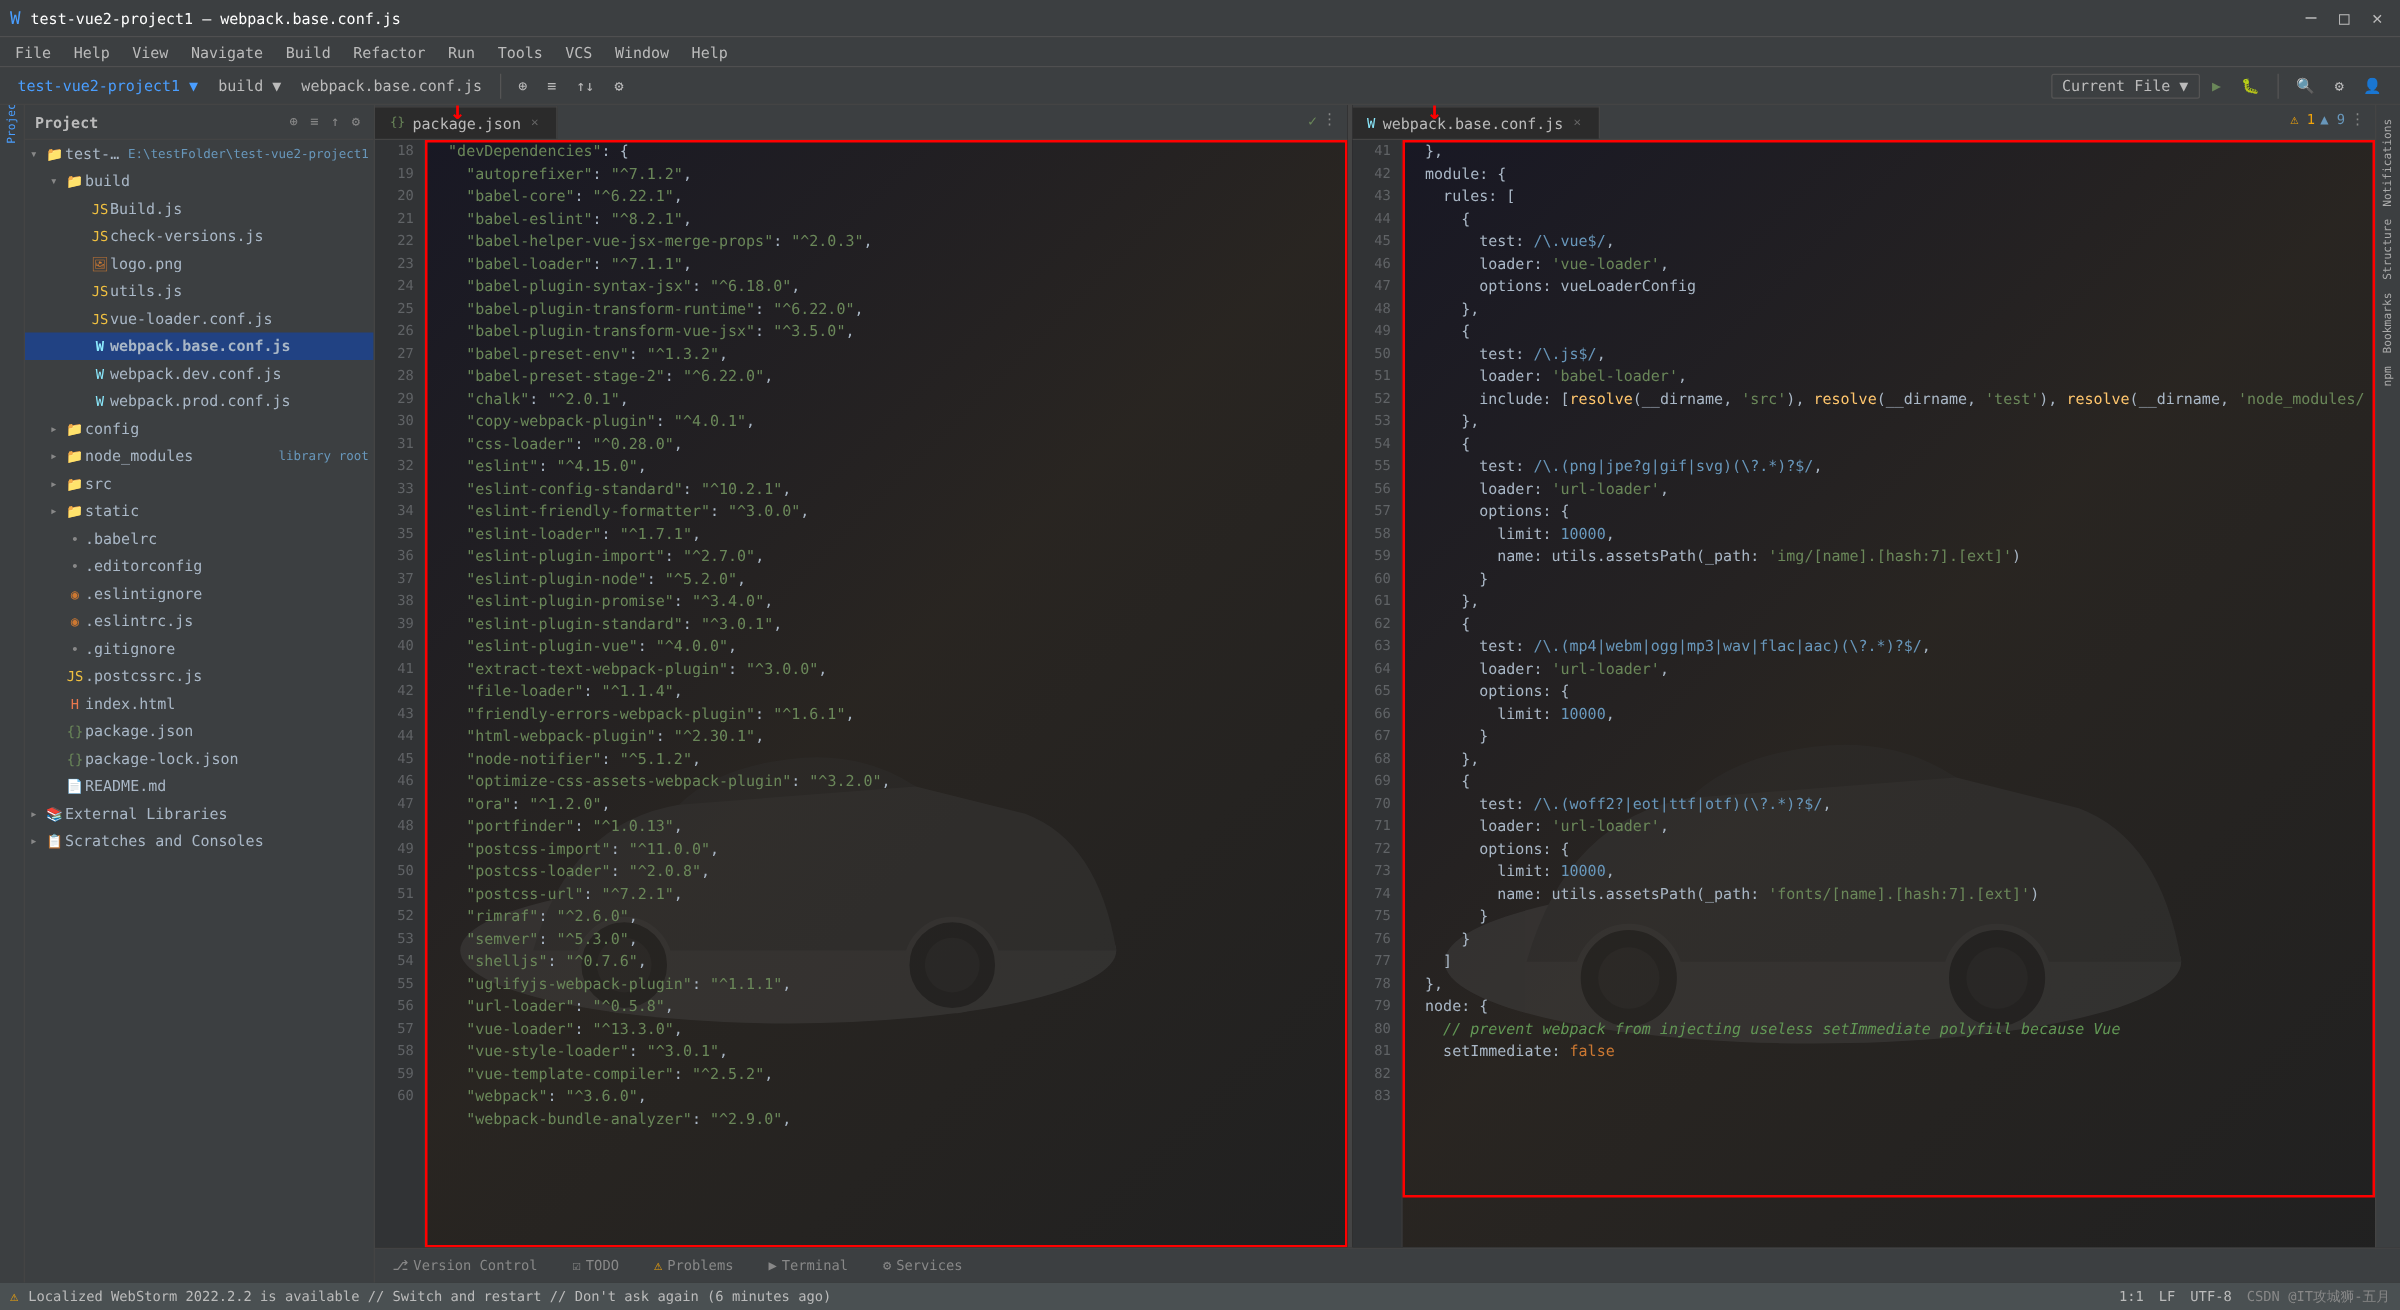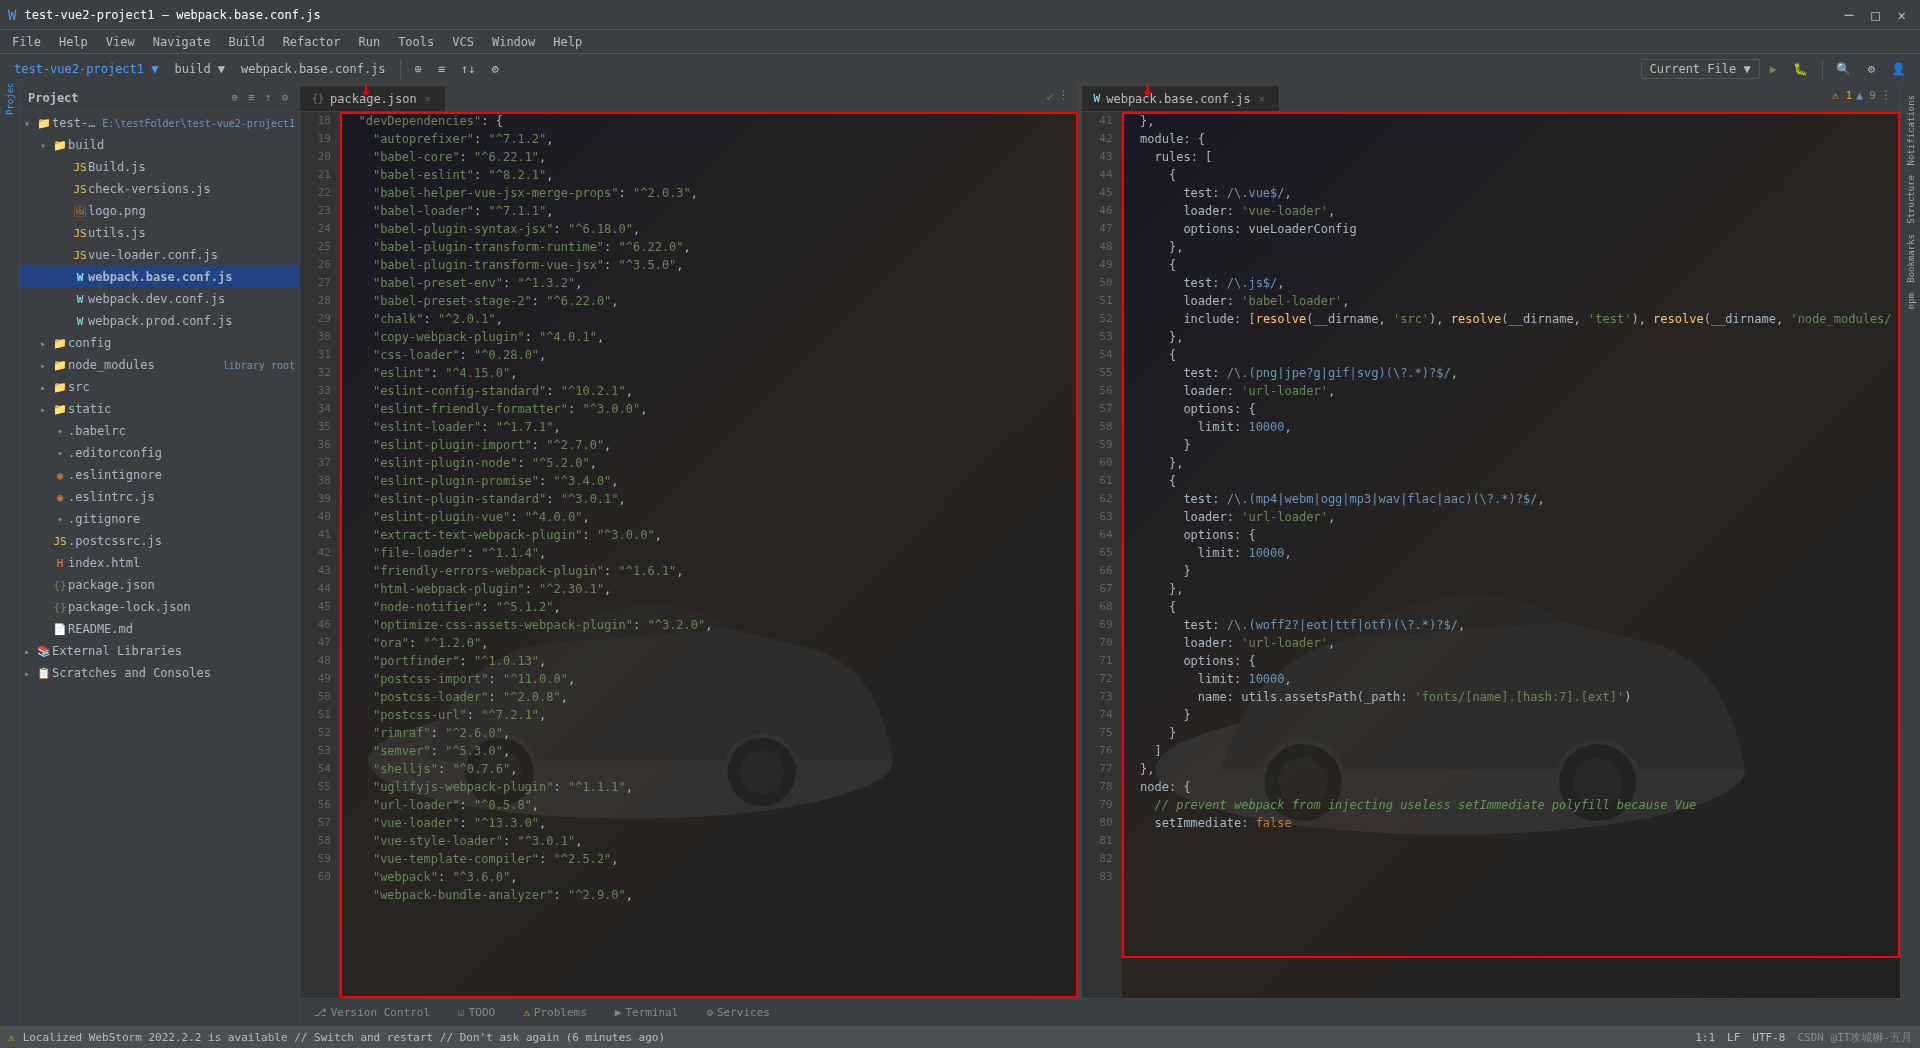--- a/index.html
+++ b/index.html
@@ -811,20 +811,21 @@
             <div class="code-line"><span class="c-white">      {</span></div>
             <div class="code-line"><span class="c-white">        </span><span class="c-id">test</span><span class="c-white">: </span><span class="c-num">/\.js$/</span><span class="c-white">,</span></div>
             <div class="code-line"><span class="c-white">        </span><span class="c-id">loader</span><span class="c-white">: </span><span class="c-str">'babel-loader'</span><span class="c-white">,</span></div>
             <div class="code-line"><span class="c-white">        </span><span class="c-id">include</span><span class="c-white">: [</span><span class="c-fn">resolve</span><span class="c-white">(</span><span class="c-id">__dirname</span><span class="c-white">, </span><span class="c-str">'src'</span><span class="c-white">), </span><span class="c-fn">resolve</span><span class="c-white">(</span><span class="c-id">__dirname</span><span class="c-white">, </span><span class="c-str">'test'</span><span class="c-white">), </span><span class="c-fn">resolve</span><span class="c-white">(</span><span class="c-id">__dirname</span><span class="c-white">, </span><span class="c-str">'node_modules/</span></div>
             <div class="code-line"><span class="c-white">      },</span></div>
             <div class="code-line"><span class="c-white">      {</span></div>
             <div class="code-line"><span class="c-white">        </span><span class="c-id">test</span><span class="c-white">: </span><span class="c-num">/\.(png|jpe?g|gif|svg)(\?.*)?$/</span><span class="c-white">,</span></div>
             <div class="code-line"><span class="c-white">        </span><span class="c-id">loader</span><span class="c-white">: </span><span class="c-str">'url-loader'</span><span class="c-white">,</span></div>
             <div class="code-line"><span class="c-white">        </span><span class="c-id">options</span><span class="c-white">: {</span></div>
             <div class="code-line"><span class="c-white">          </span><span class="c-id">limit</span><span class="c-white">: </span><span class="c-num">10000</span><span class="c-white">,</span></div>
+            <div class="code-line"><span class="c-white">          </span><span class="c-id">name</span><span class="c-white">: </span><span class="c-id">utils.assetsPath</span><span class="c-white">(</span><span class="c-id">_path</span><span class="c-white">: </span><span class="c-str">'img/[name].[hash:7].[ext]'</span><span class="c-white">)</span></div>
             <div class="code-line"><span class="c-white">        }</span></div>
             <div class="code-line"><span class="c-white">      },</span></div>
             <div class="code-line"><span class="c-white">      {</span></div>
             <div class="code-line"><span class="c-white">        </span><span class="c-id">test</span><span class="c-white">: </span><span class="c-num">/\.(mp4|webm|ogg|mp3|wav|flac|aac)(\?.*)?$/</span><span class="c-white">,</span></div>
             <div class="code-line"><span class="c-white">        </span><span class="c-id">loader</span><span class="c-white">: </span><span class="c-str">'url-loader'</span><span class="c-white">,</span></div>
             <div class="code-line"><span class="c-white">        </span><span class="c-id">options</span><span class="c-white">: {</span></div>
             <div class="code-line"><span class="c-white">          </span><span class="c-id">limit</span><span class="c-white">: </span><span class="c-num">10000</span><span class="c-white">,</span></div>
             <div class="code-line"><span class="c-white">        }</span></div>
             <div class="code-line"><span class="c-white">      },</span></div>
             <div class="code-line"><span class="c-white">      {</span></div>

